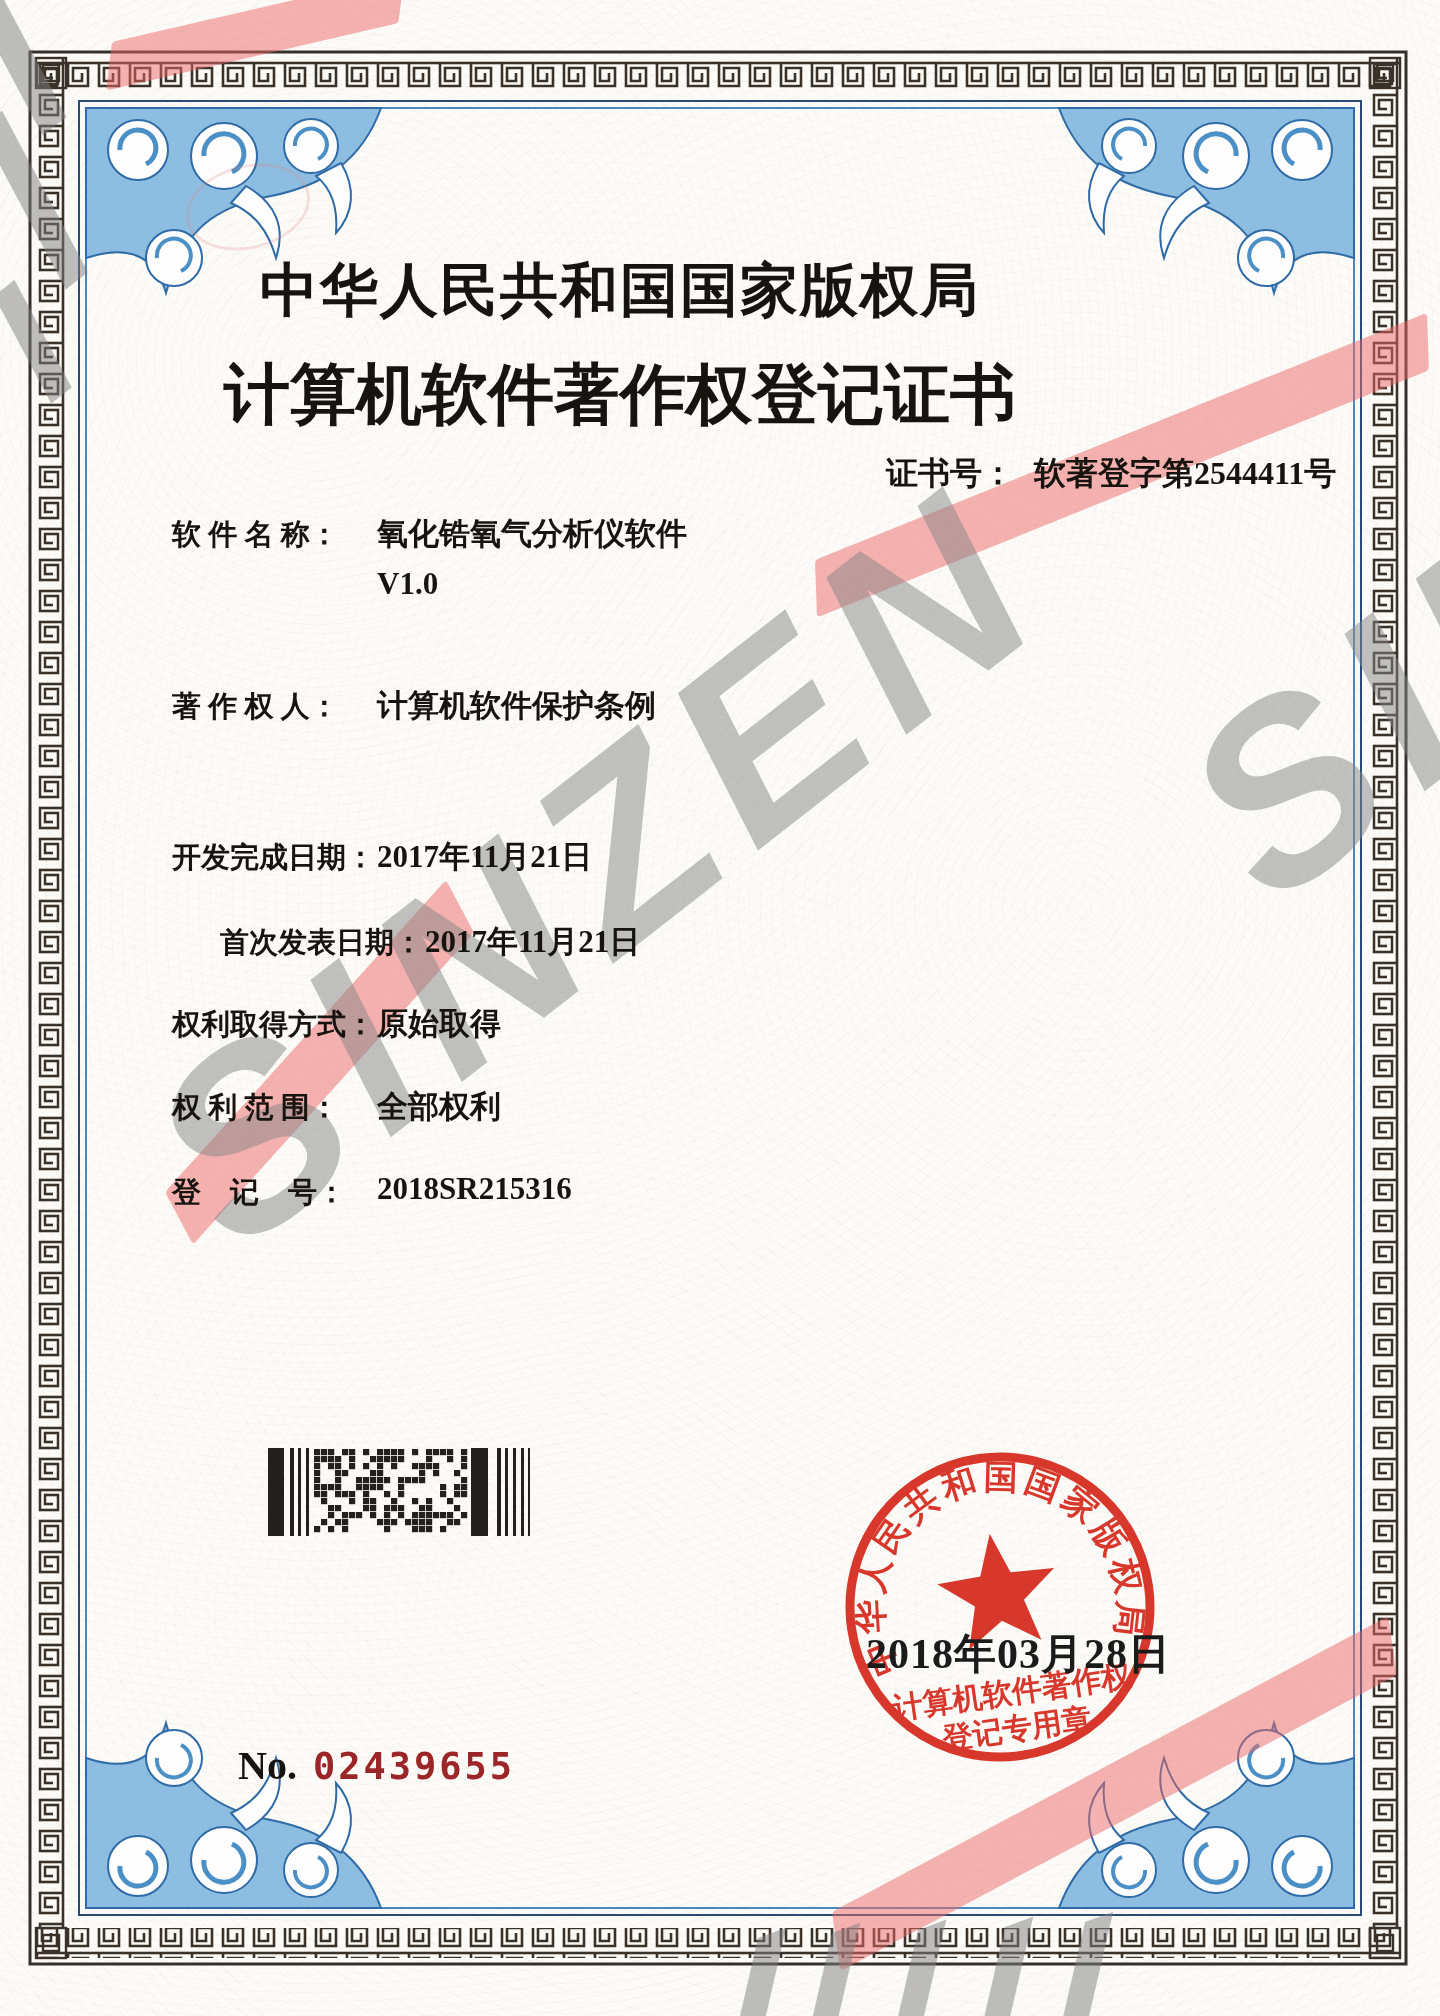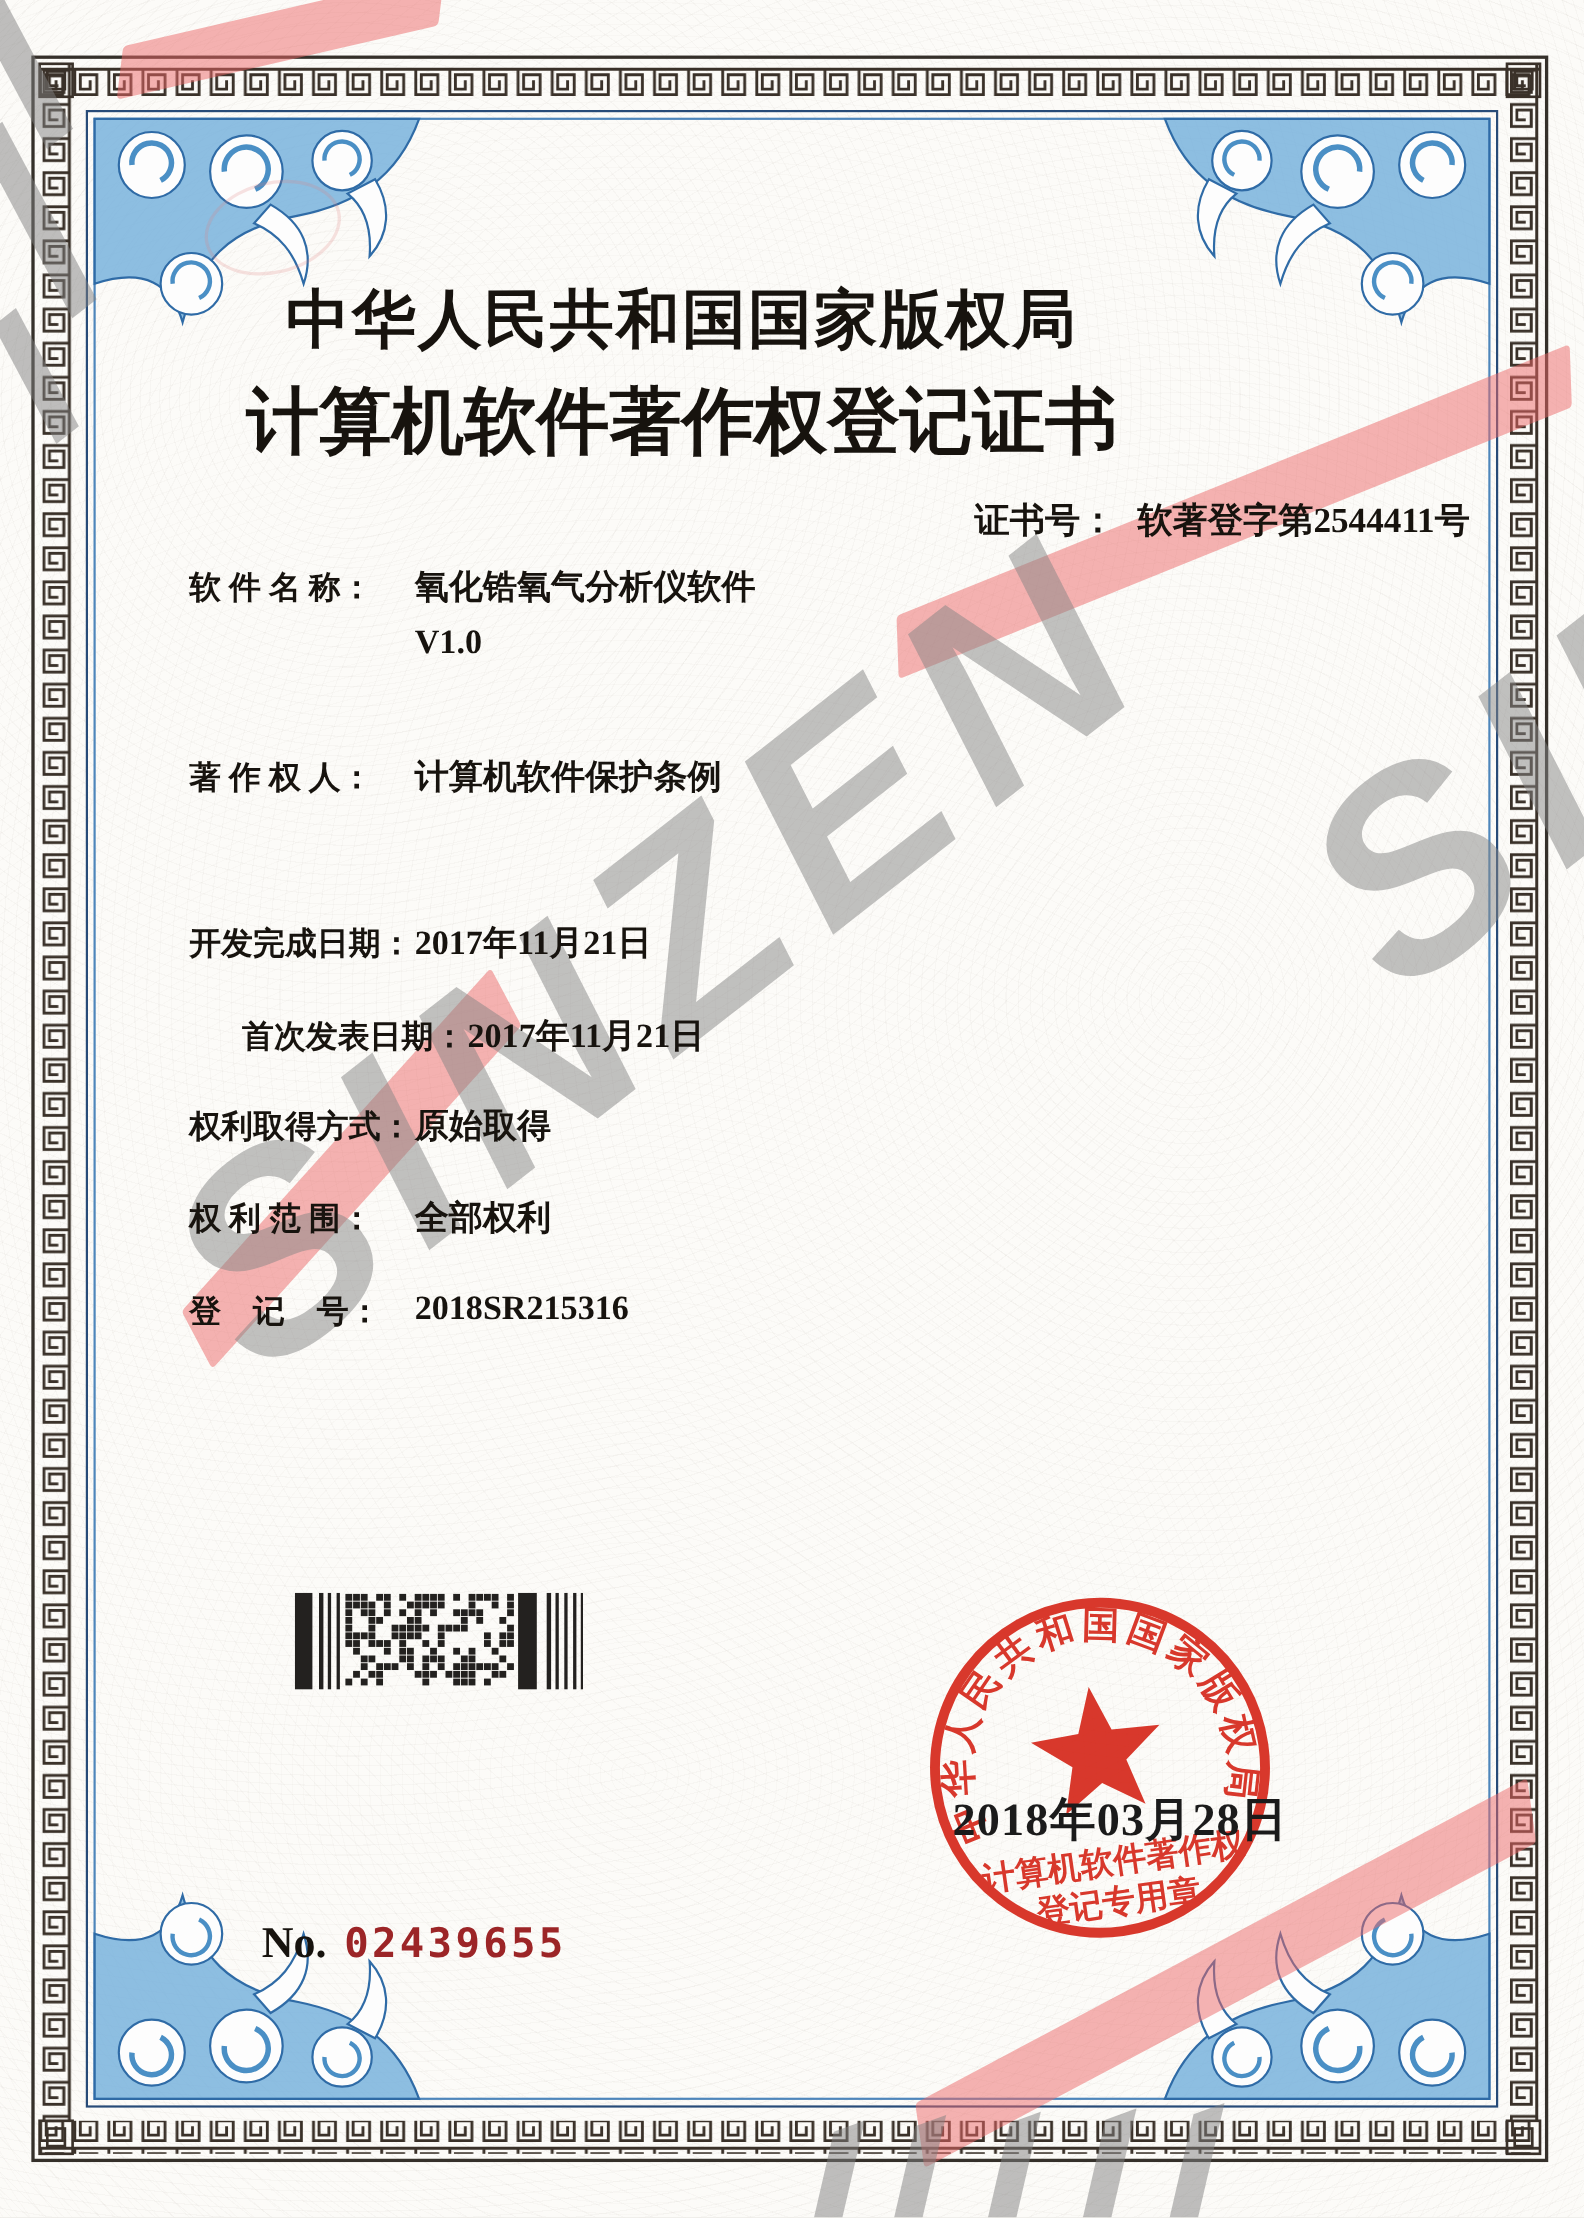--- a/index.html
+++ b/index.html
@@ -28,21 +28,21 @@
   }
   .wm-stem{position:absolute;background:rgba(128,128,128,0.5);transform-origin:0 0;}
   .ghost-ring{
     position:absolute;left:185px;top:165px;width:120px;height:78px;
     border:3px solid rgba(222,128,128,0.22);border-radius:50%;transform:rotate(-14deg);z-index:2;
   }
   
   .content{position:absolute;inset:0;z-index:3;}
   .title-wrap{position:absolute;left:20px;top:0;width:1200px;text-align:center;}
   .authority{position:absolute;left:0;top:252px;width:100%;font-size:58px;font-weight:700;letter-spacing:2px;}
-  .cert-title{position:absolute;left:0;top:338px;width:100%;font-size:66px;font-weight:700;letter-spacing:0px;}
+  .cert-title{position:absolute;left:0;top:350px;width:100%;font-size:66px;font-weight:700;letter-spacing:0px;}
   .certno{position:absolute;left:886px;top:452px;font-size:32px;font-weight:600;white-space:nowrap;}
   .certno .v{margin-left:20px;}
   .frow{position:absolute;left:172px;white-space:nowrap;}
   .flabel{font-size:29px;font-weight:700;}
   .fvalue{position:absolute;left:205px;top:-2px;font-size:31px;font-weight:700;white-space:nowrap;}
   .fvalue2{position:absolute;left:377px;top:566px;font-size:31px;font-weight:700;}
   .statement{
     position:absolute;left:140px;top:1284px;width:1192px;
     font-size:35px;font-weight:600;line-height:92px;letter-spacing:1.5px;
     text-indent:2em;text-align:justify;

